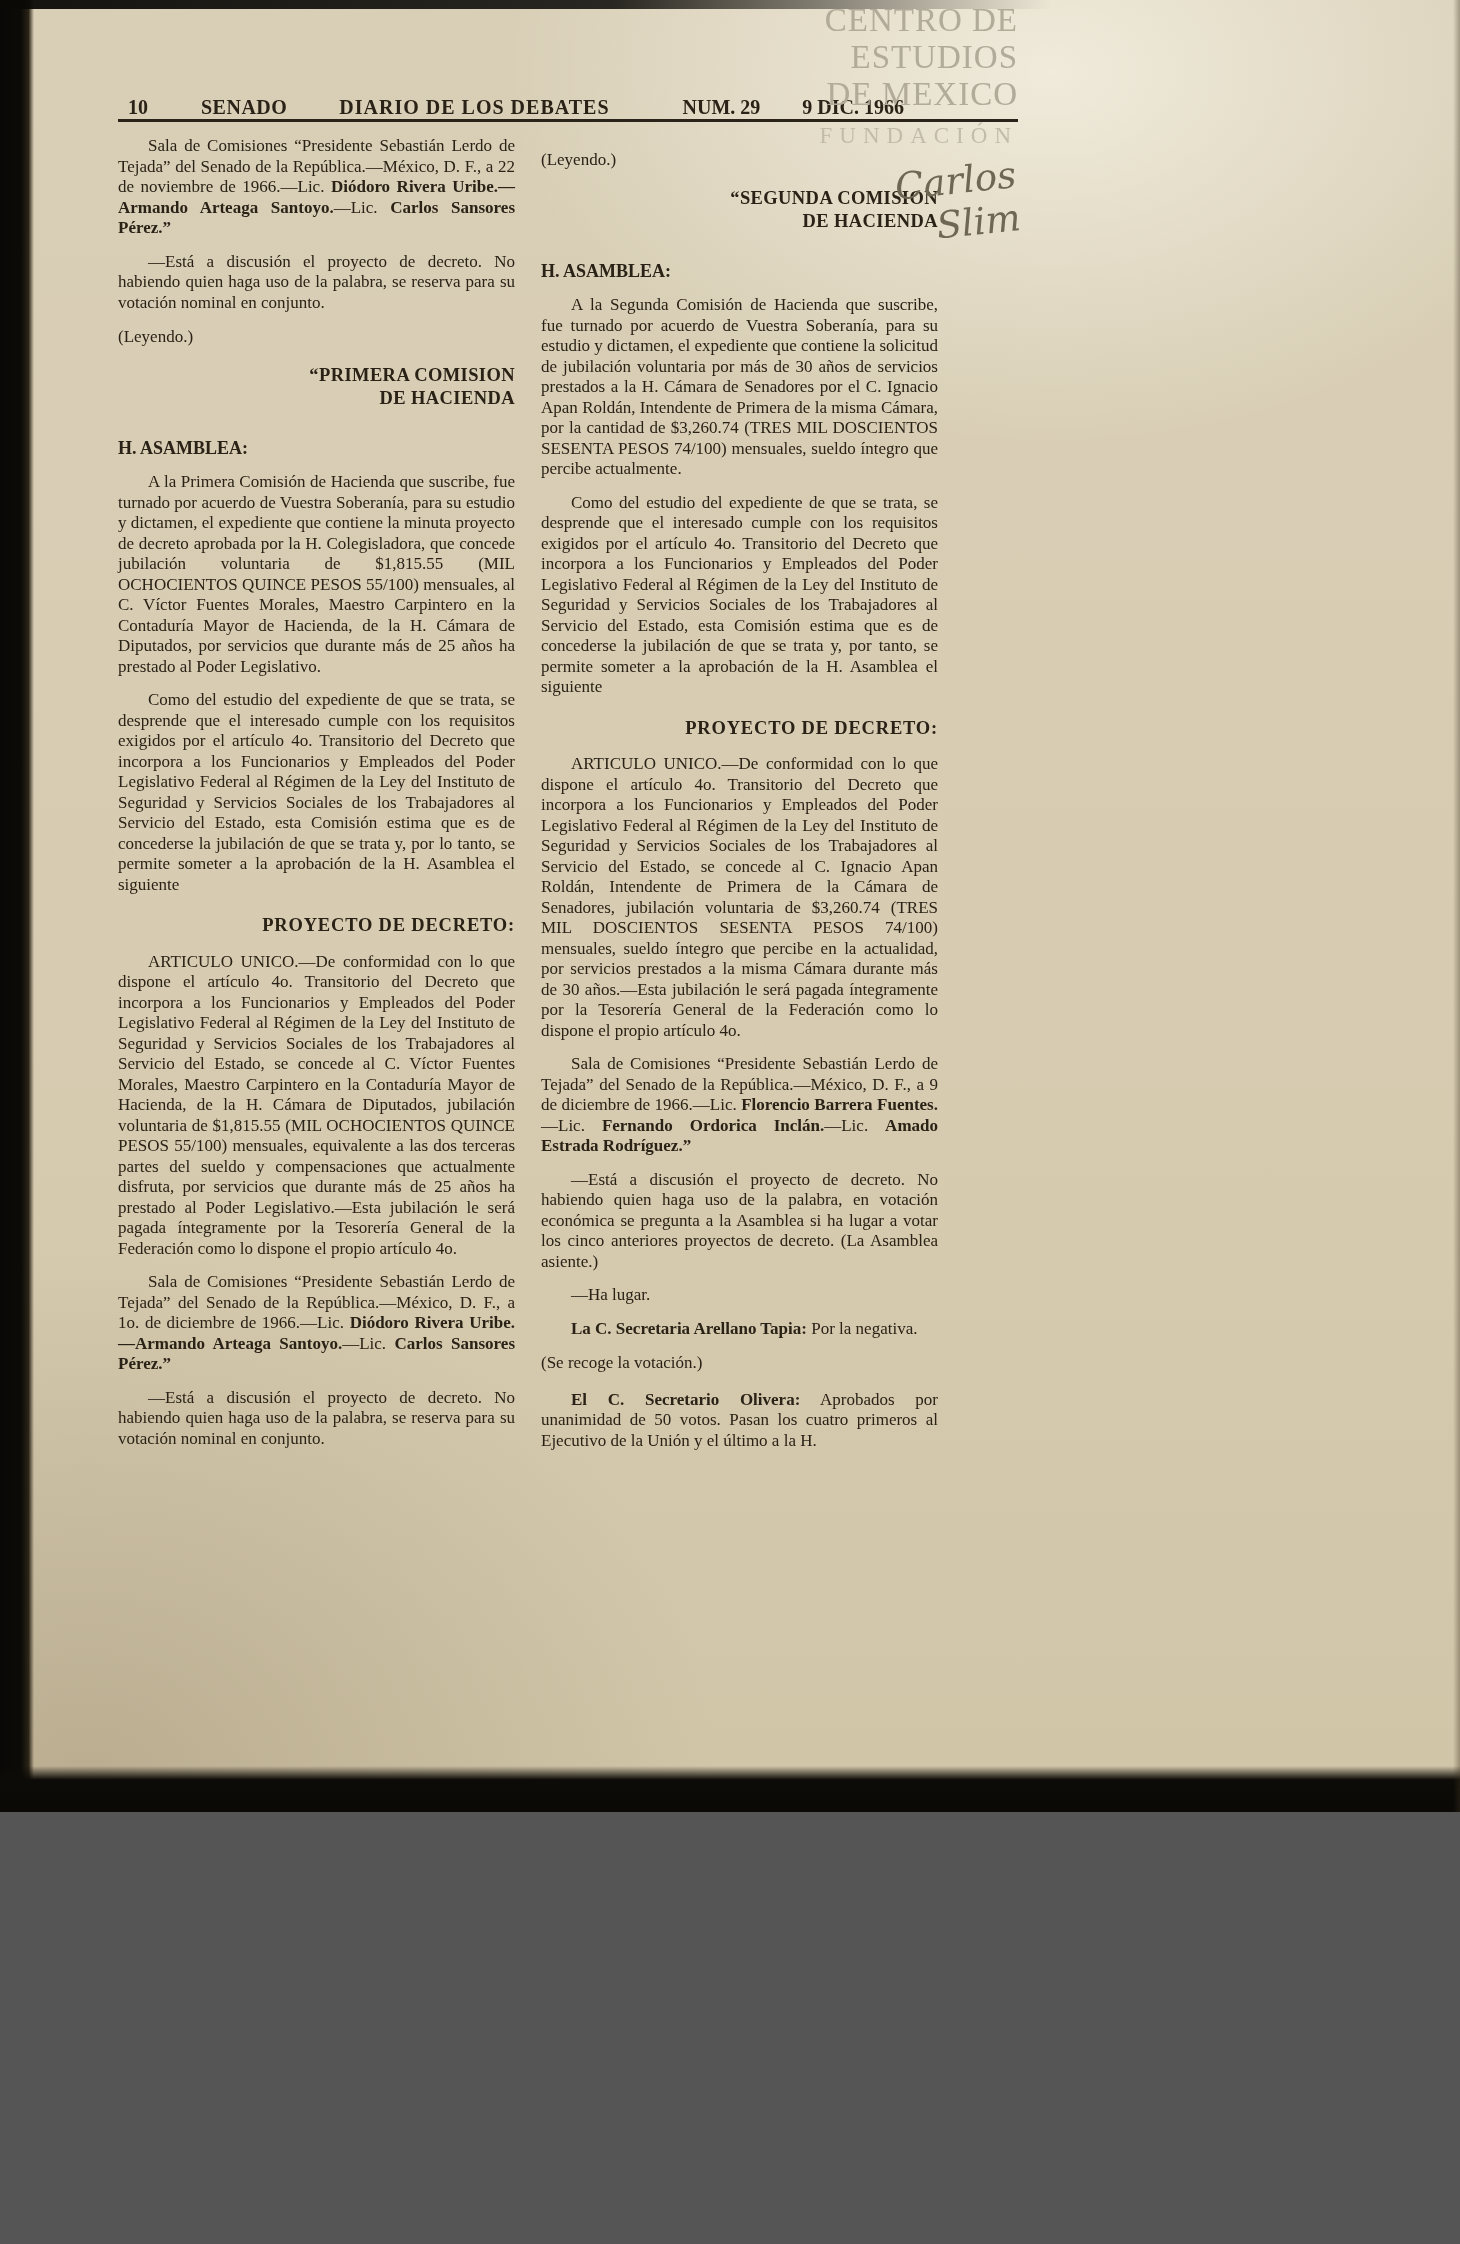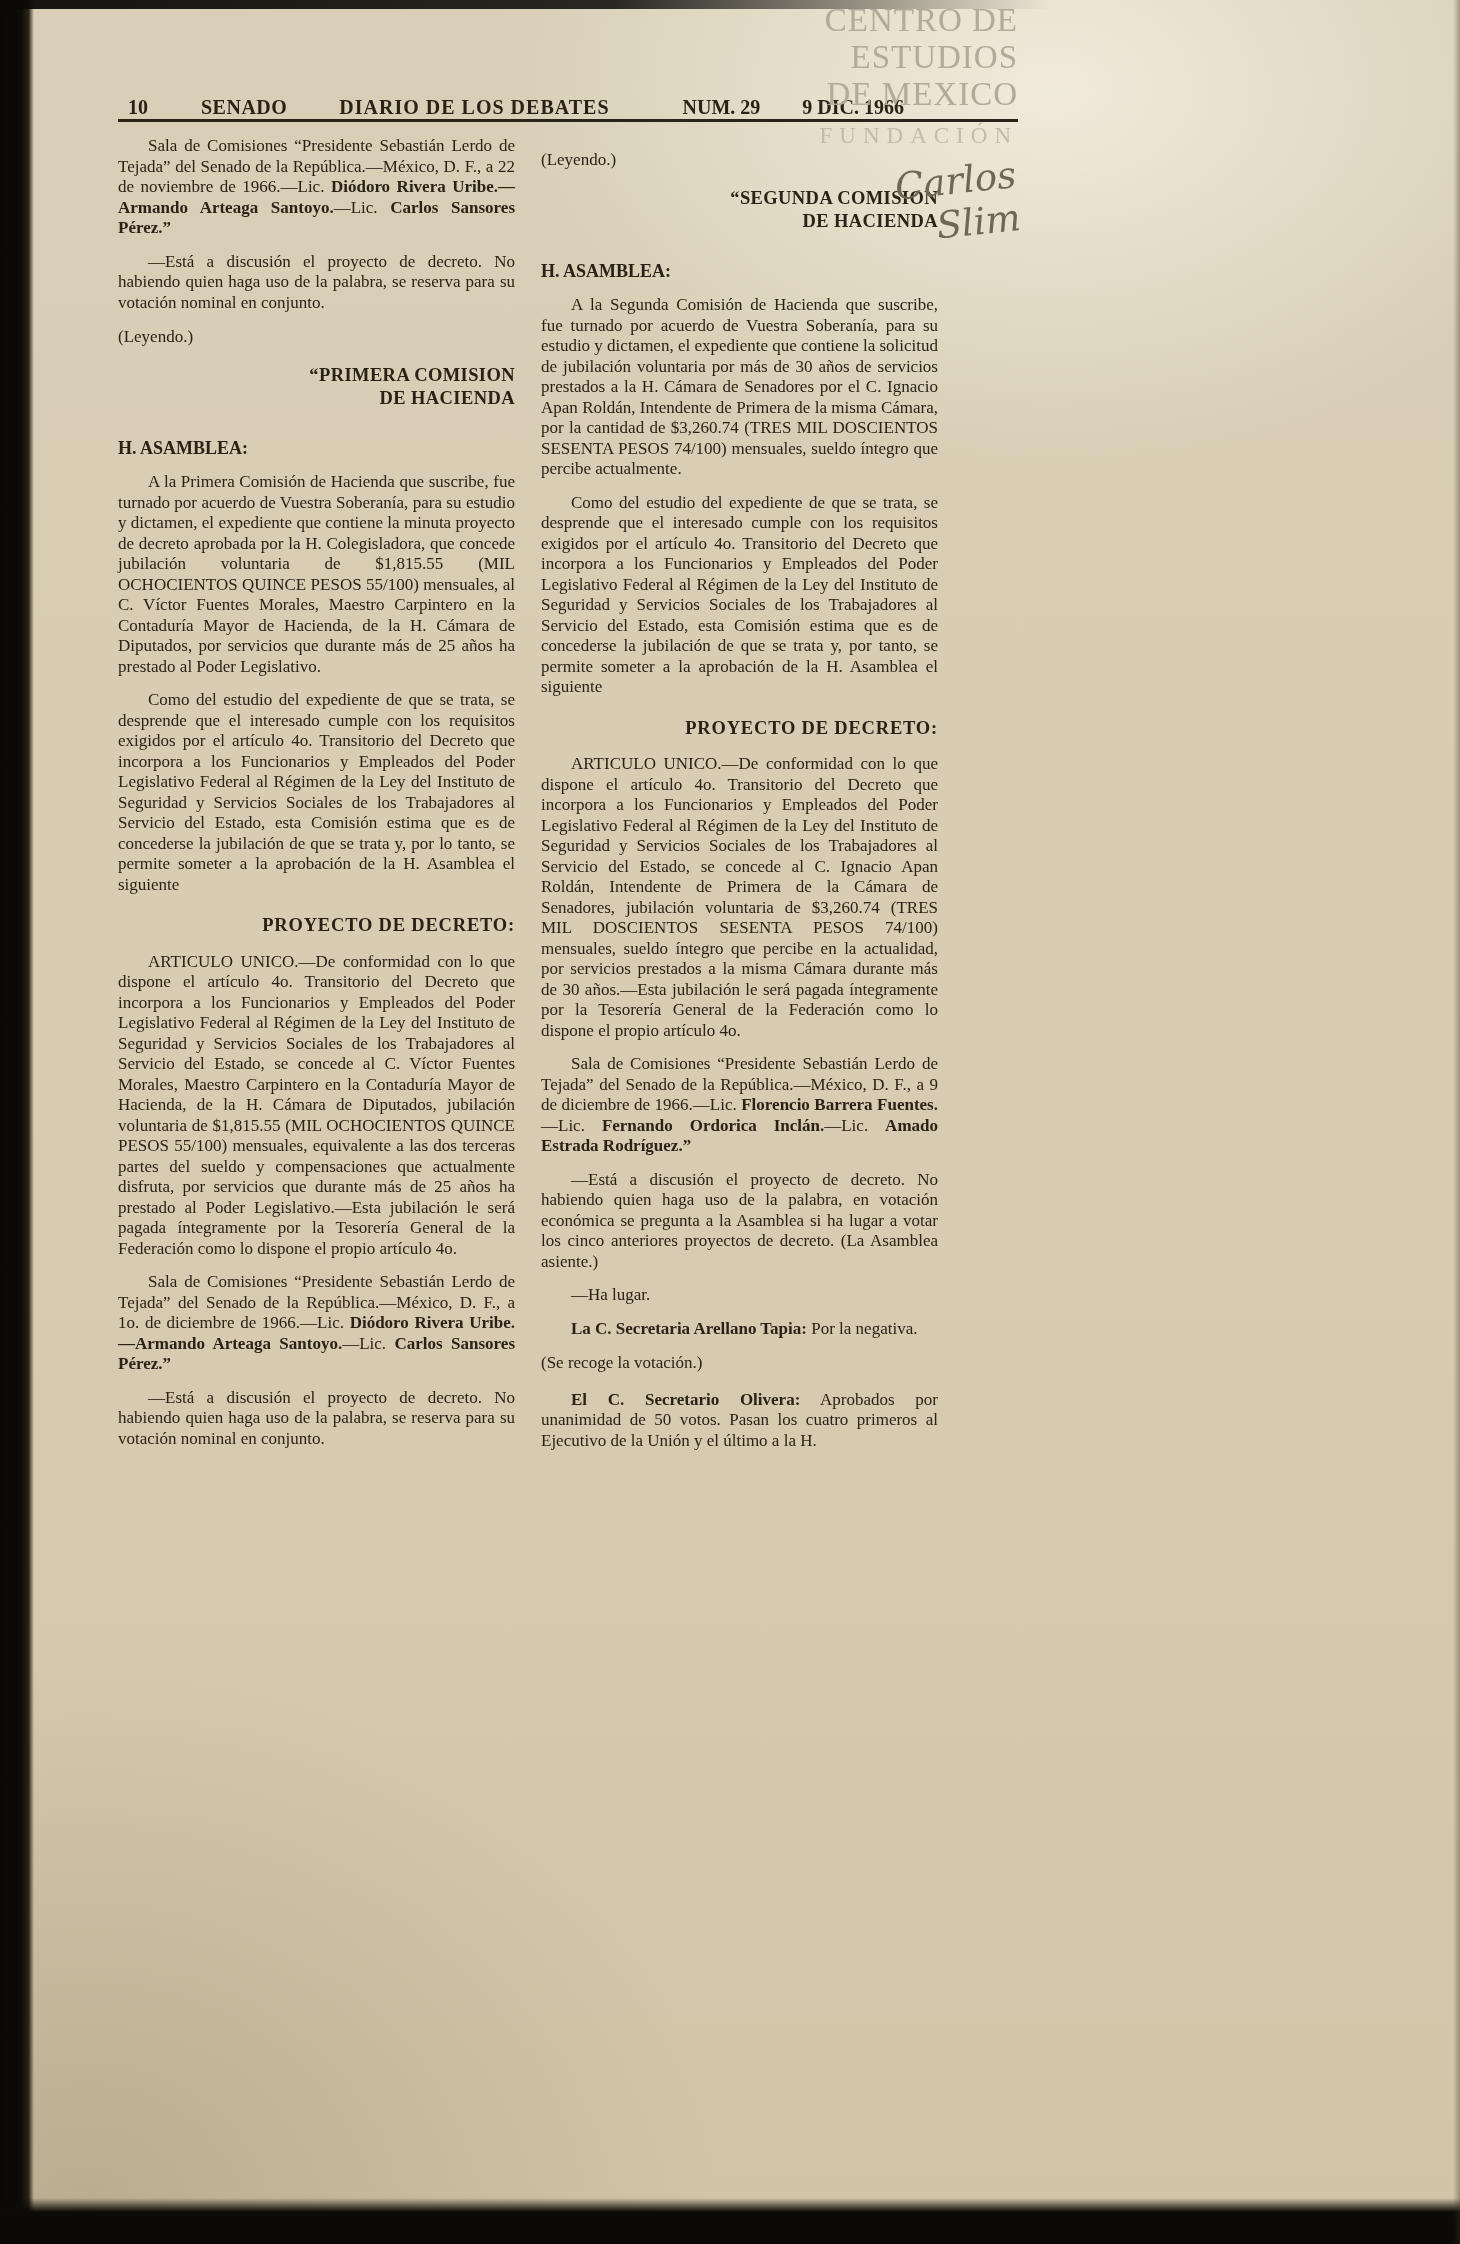--- a/index.html
+++ b/index.html
@@ -1,18 +1,18 @@
 <!DOCTYPE html>
 <html style="--paper: #d8cdb4; --ink: #2a2216; --watermark: #b2ab99; --signature: #6e6753; --scan_edge: #0b0a07;"><head>
 <meta charset="utf-8">
 <style>
   html,body { margin:0; padding:0; background:#555; }
   .page {
     position:relative;
-    width:1460px; height:2244px;
+    width:1460px; height:1812px;
     margin:0 auto;
     font-family:"Liberation Serif", serif;
     color:var(--ink, #2a2216);
     background:
       radial-gradient(ellipse 760px 520px at 72% 4%, rgba(255,253,243,.60), rgba(255,253,243,0) 72%),
       radial-gradient(ellipse 900px 760px at 6% 98%, rgba(92,76,48,.20), rgba(92,76,48,0) 70%),
       linear-gradient(180deg, #d9cfb7 0%, #d7ccb1 55%, #d1c5a8 100%);
     overflow:hidden;
   }
   

